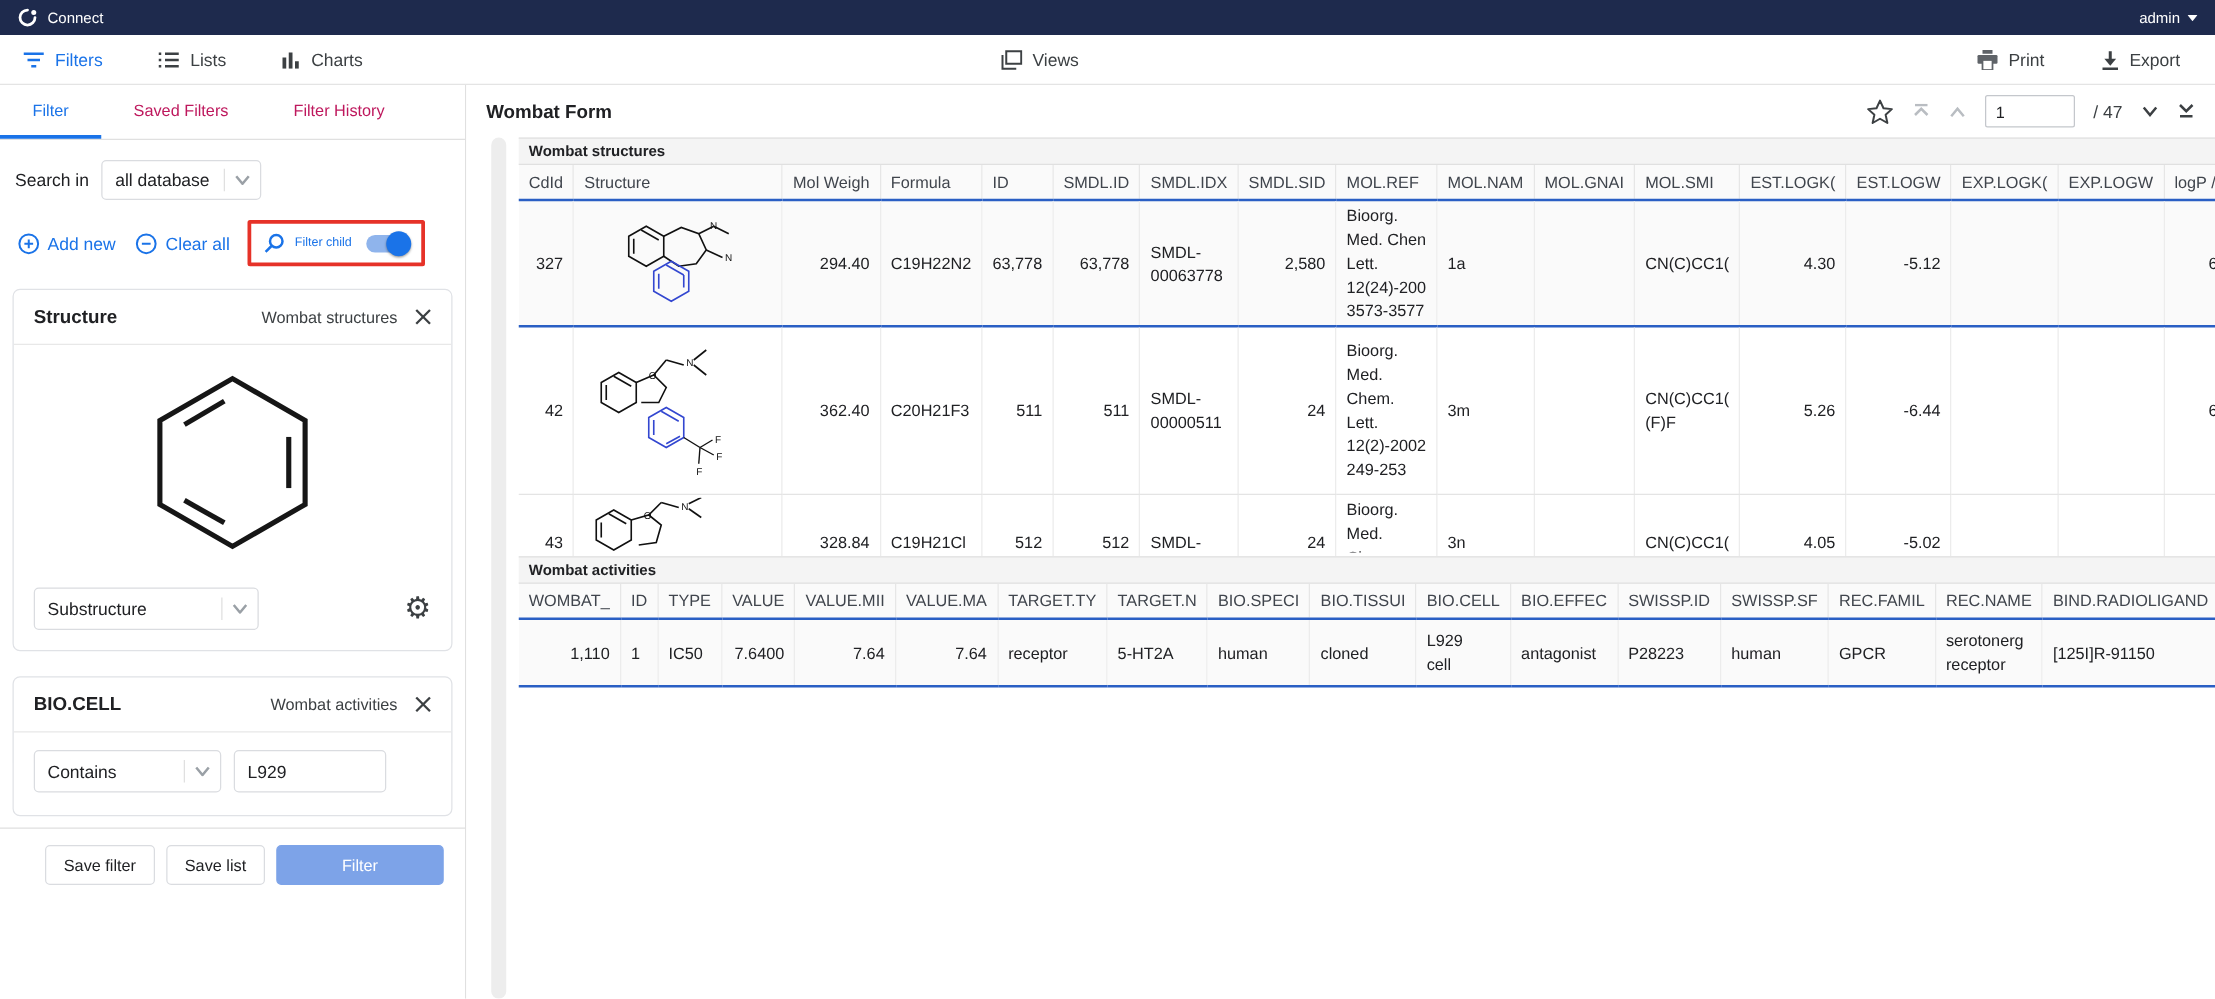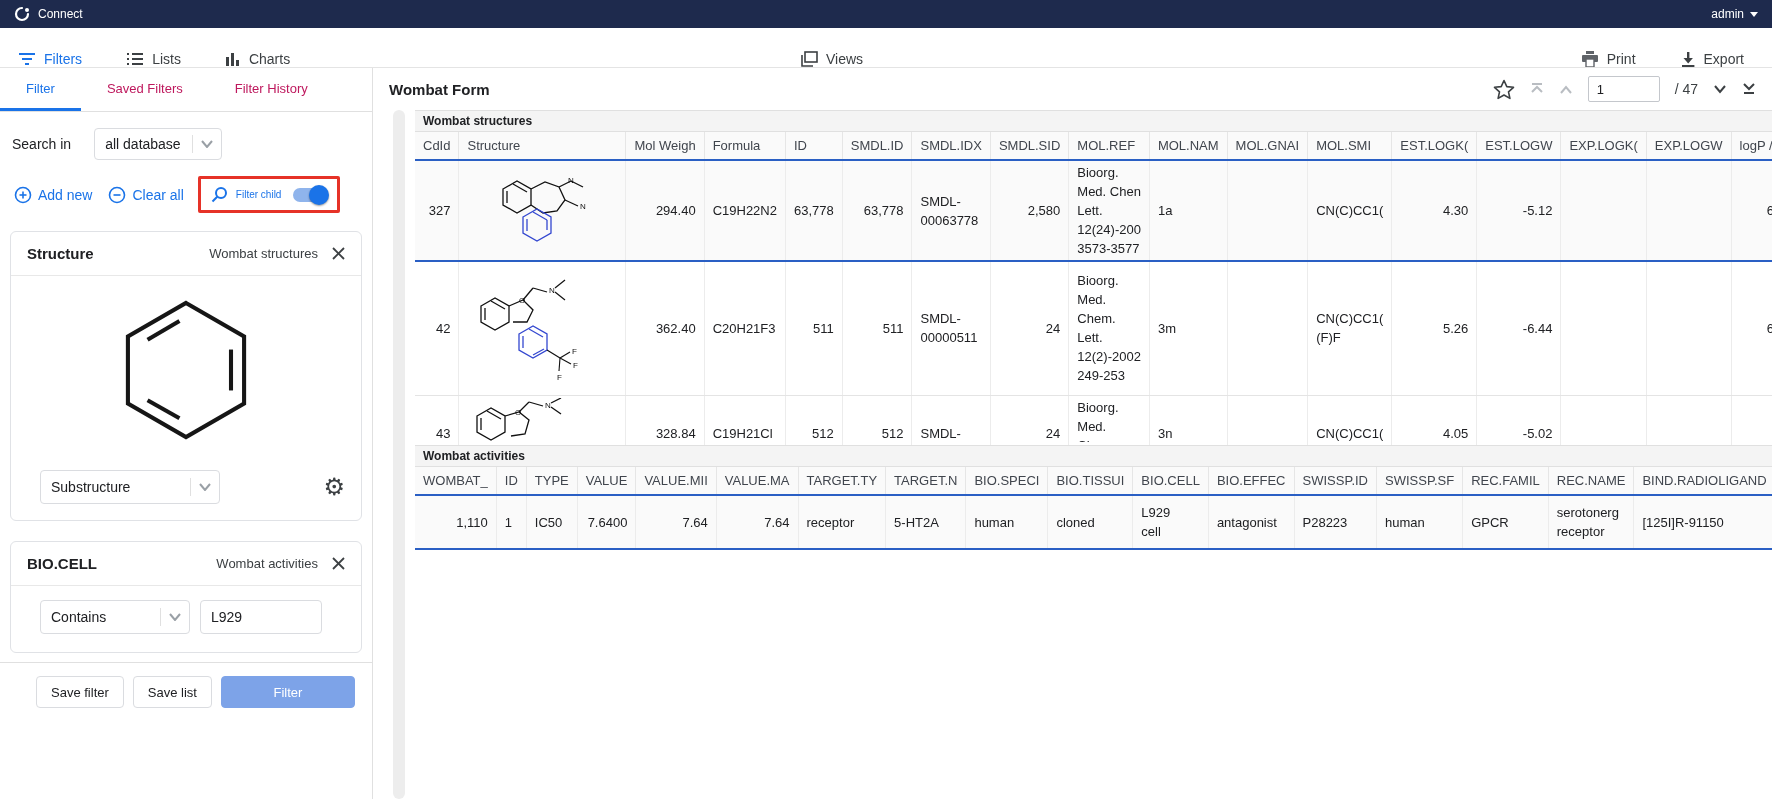--- a/index.html
+++ b/index.html
@@ -5,35 +5,35 @@
   * { margin:0; padding:0; box-sizing:border-box; }
   html,body { width:1772px; height:799px; background:#fff; font-family:"Liberation Sans", sans-serif; overflow:hidden; }
   .app { position:relative; width:1772px; height:799px; }
 
   
   .topbar { position:absolute; left:0; top:0; width:1772px; height:28px; background:#1e2a4d; display:flex; align-items:center; padding:12px 14px; color:#fff; }
   .brand { font-size:12px; color:#fff; margin-left:8px; }
   .topbar-right { margin-left:auto; display:flex; align-items:center; gap:6px; font-size:12px; }
 
   
-  .navbar { position:absolute; left:0; top:28px; width:1772px; height:40px; background:#fff; border-bottom:1px solid #e4e4e4; display:flex; align-items:flex-end; }
+  .navbar { position:absolute; left:0; top:28px; width:1772px; height:40px; background:#fff; border-bottom:1px solid #e4e4e4; display:flex; align-items:center; }
   .nav-item { display:flex; align-items:center; gap:8px; font-size:14px; color:#3c4043; cursor:default; }
   .nav-left { display:flex; gap:44px; padding-left:18px; }
   .nav-item.active { color:#1a73e8; }
   .nav-center { position:absolute; left:800px; display:flex; }
   .nav-right { margin-left:auto; display:flex; gap:44px; padding-right:28px; }
 
   
   .sidebar { position:absolute; left:0; top:68px; width:373px; height:731px; background:#fff; border-right:1px solid #e0e0e0; }
   .tabs { display:flex; height:44px; border-bottom:1px solid #e0e0e0; align-items:stretch; }
   .tab { display:flex; align-items:center; justify-content:center; padding:0 26px; font-size:13px; color:#be185d; border-bottom:3px solid transparent; }
   .tab.active { color:#1a73e8; border-bottom-color:#1a73e8; }
   .search-row { display:flex; align-items:center; gap:10px; padding:16px 12px 10px 12px; }
   .search-label { font-size:14px; color:#202124; }
-  .select { display:flex; align-items:center; border:1px solid #dadce0; border-radius:4px; height:32px; background:#fff; font-size:14px; color:#202124;margin-left:13px; }
+  .select { display:flex; align-items:center; border:1px solid #dadce0; border-radius:4px; height:32px; background:#fff; font-size:14px; color:#202124; }
   .select .sel-txt { padding:0 10px; flex:1; white-space:nowrap; }
   .select .sel-div { width:1px; height:18px; background:#e0e0e0; }
   .select .chev { padding:0 8px; display:flex; }
   .actions-row { display:flex; align-items:center; padding:6px 6px 0 6px; }
   .linkbtn { display:flex; align-items:center; gap:6px; color:#1a73e8; font-size:14px; padding:6px 8px; }
   .red-box { display:flex; align-items:center; gap:8px; border:3px solid #e63228; border-radius:2px; padding:7px 10px; margin-left:6px; }
   .toggle { position:relative; width:34px; height:14px; border-radius:7px; background:#8fb4ec; margin-left:4px; }
   .toggle .knob { position:absolute; right:-2px; top:-3px; width:20px; height:20px; border-radius:50%; background:#1a73e8; box-shadow:0 1px 2px rgba(0,0,0,.4); }
 
   .card { margin:18px 10px 0 10px; border:1px solid #e0e2e6; border-radius:6px; background:#fff; }

